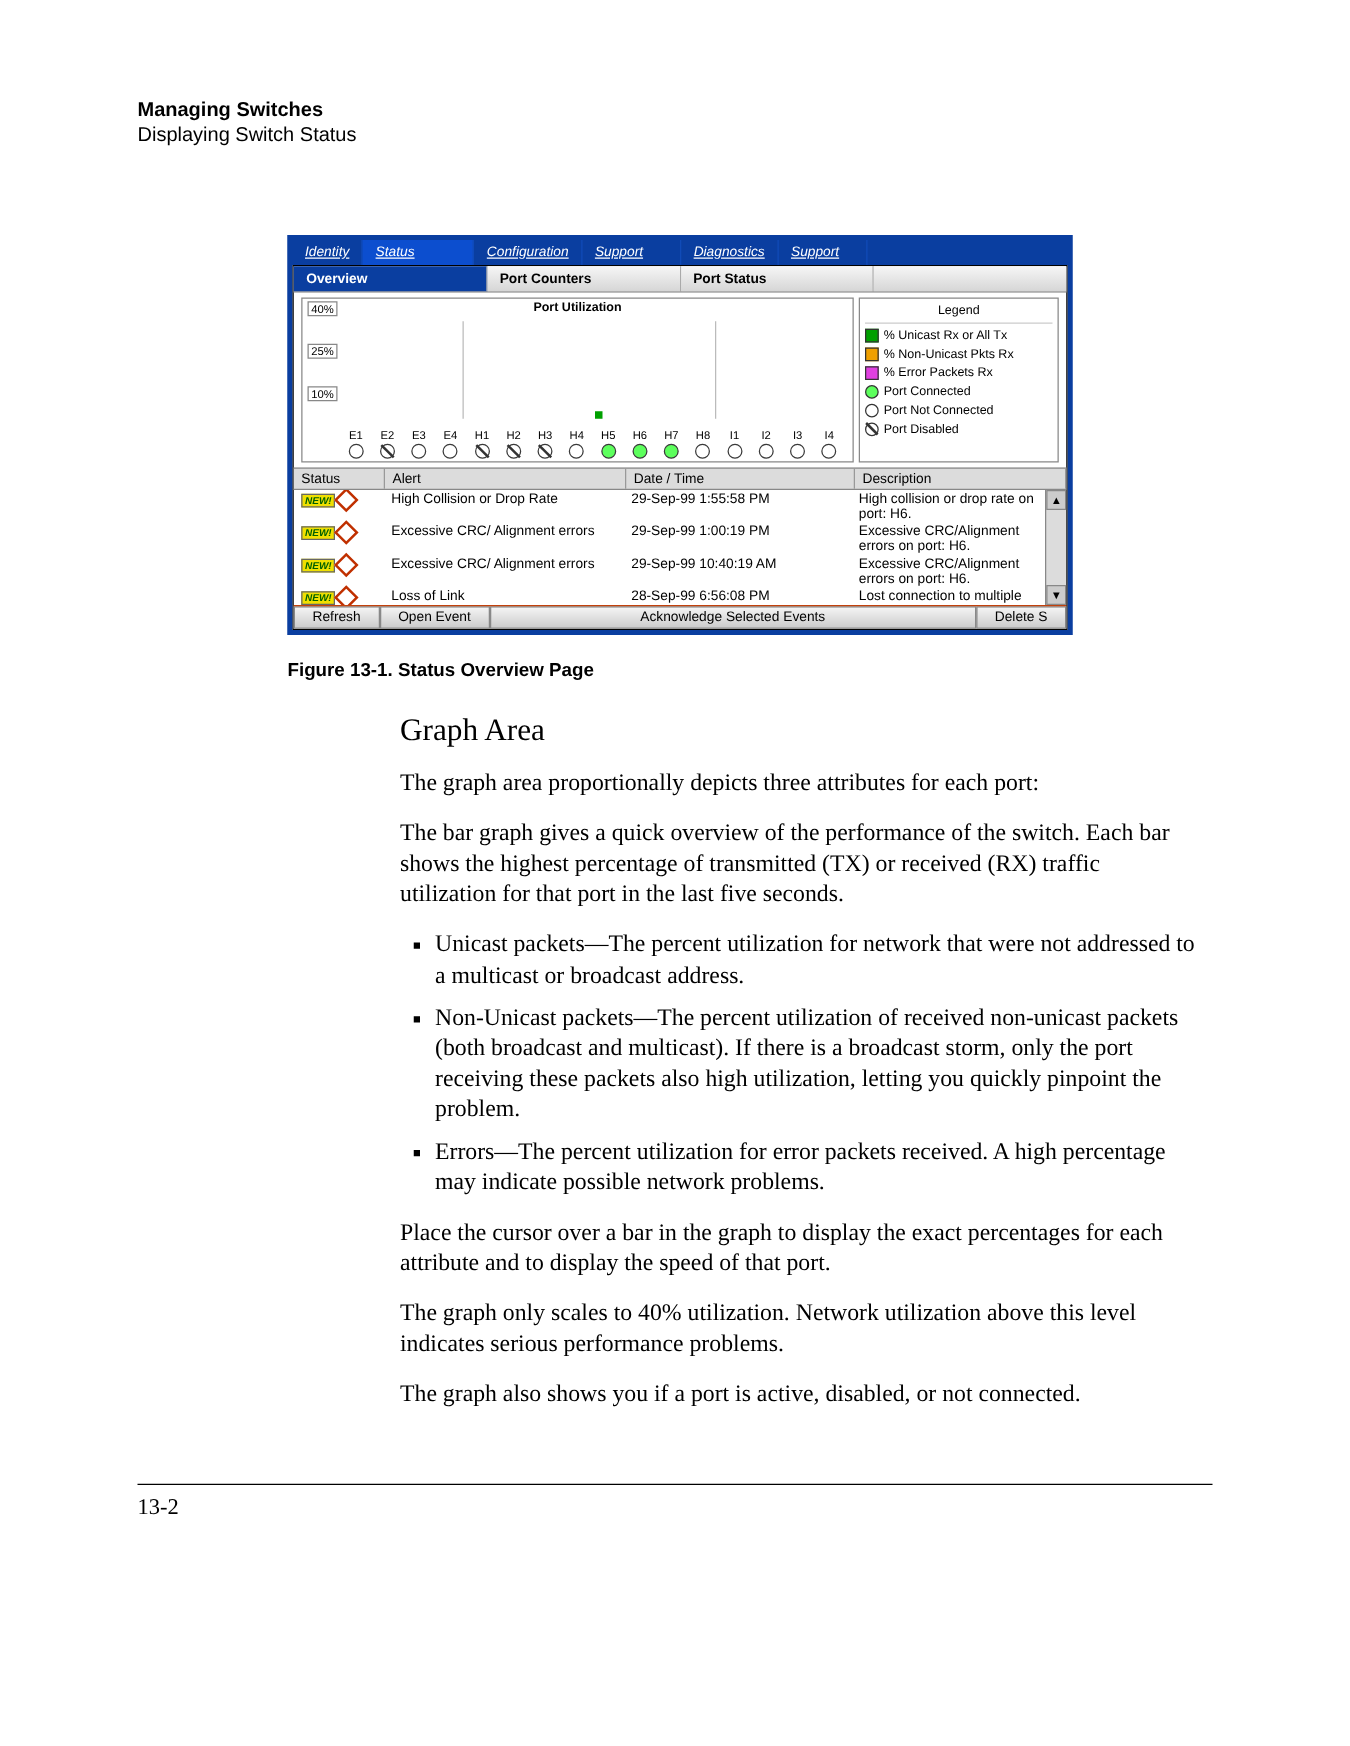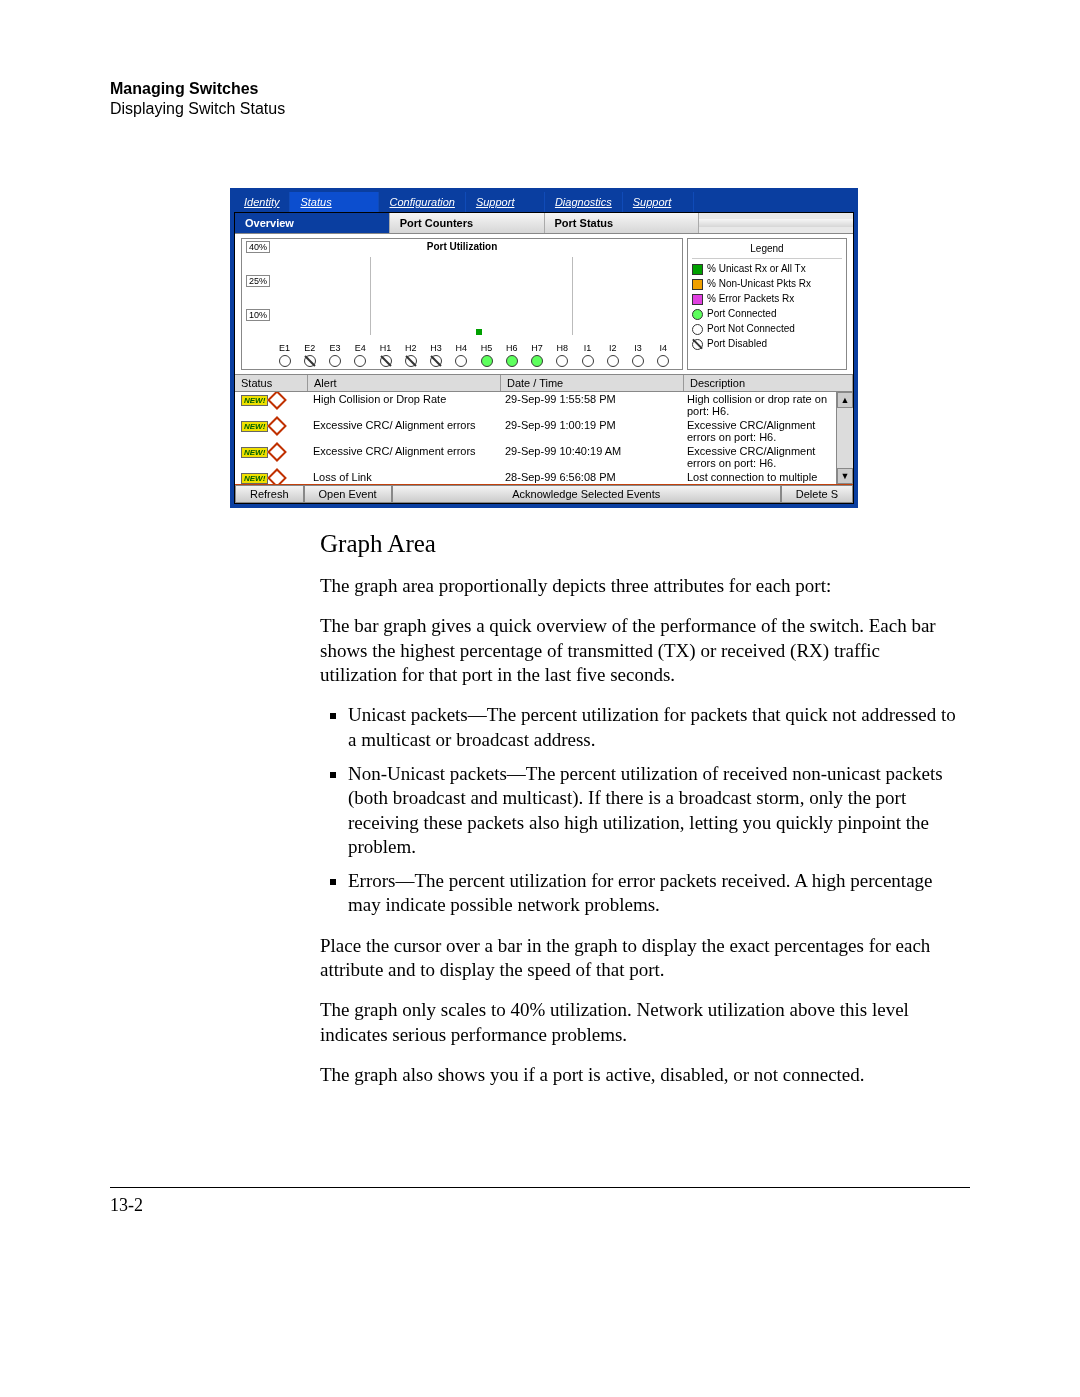--- a/index.html
+++ b/index.html
@@ -52,21 +52,20 @@
     flex: 0 0 auto;
   }
   .topnav .tab.active {
     background: #0c4ecf;
   }
   
   .subtabs {
     display: flex;
     border-bottom: 1px solid #888;
     background: #e8e8e8;
-    align-items: center;
   }
   .subtabs .stab {
     flex: 1;
     padding: 4px 10px;
     font-weight: bold;
     border-right: 1px solid #aaa;
     background: linear-gradient(#f6f6f6,#d6d6d6);
   }
   .subtabs .stab.active {
     background: #0a3ea0;
@@ -328,27 +327,28 @@
       </div>
       <div class="btns">
         <button>Refresh</button>
         <button>Open Event</button>
         <button style="flex:1">Acknowledge Selected Events</button>
         <button>Delete S</button>
       </div>
     </div>
   </div>
 
+  <div class="caption">Figure 13-1. Status Overview Page</div>
 
   <div class="body-text">
     <h3>Graph Area</h3>
     <p>The graph area proportionally depicts three attributes for each port:</p>
     <p>The bar graph gives a quick overview of the performance of the switch. Each bar shows the highest percentage of transmitted (TX) or received (RX) traffic utilization for that port in the last five seconds.</p>
     <ul>
-      <li>Unicast packets—The percent utilization for packets that quick not addressed to a multicast or broadcast address.</li>
+      <li>Unicast packets—The percent utilization for network that were not addressed to a multicast or broadcast address.</li>
       <li>Non-Unicast packets—The percent utilization of received non-unicast packets (both broadcast and multicast). If there is a broadcast storm, only the port receiving these packets also high utilization, letting you quickly pinpoint the problem.</li>
       <li>Errors—The percent utilization for error packets received. A high percentage may indicate possible network problems.</li>
     </ul>
     <p>Place the cursor over a bar in the graph to display the exact percentages for each attribute and to display the speed of that port.</p>
     <p>The graph only scales to 40% utilization. Network utilization above this level indicates serious performance problems.</p>
     <p>The graph also shows you if a port is active, disabled, or not connected.</p>
   </div>
 
   <div class="footer-rule"></div>
   <div class="page-num">13-2</div>

